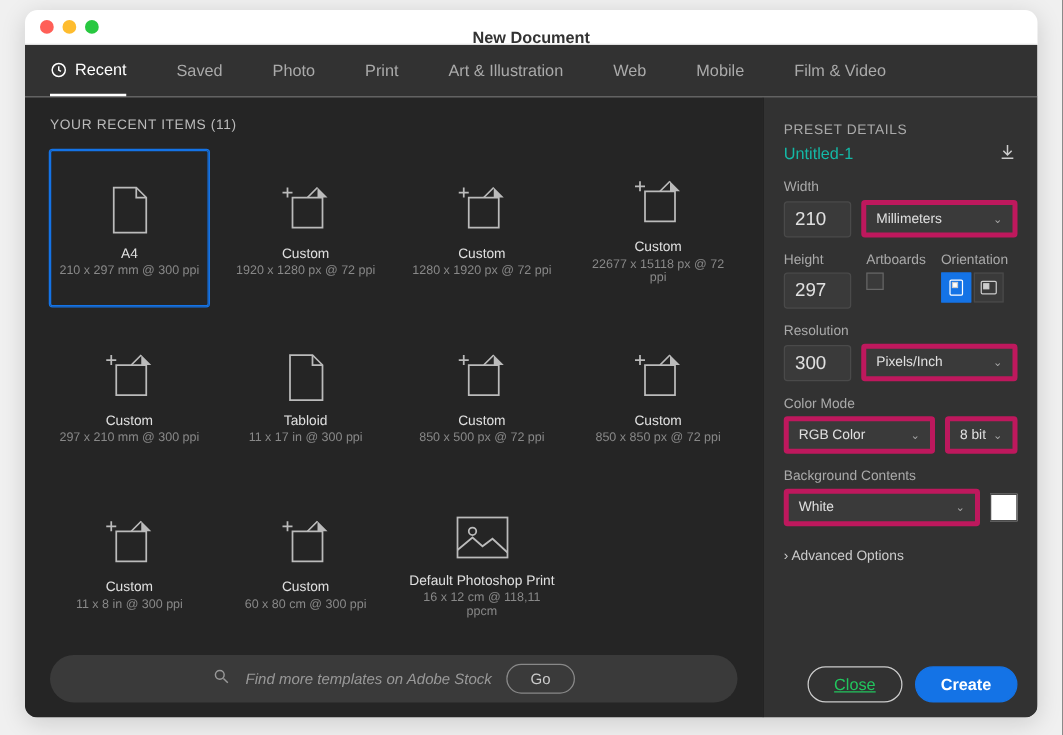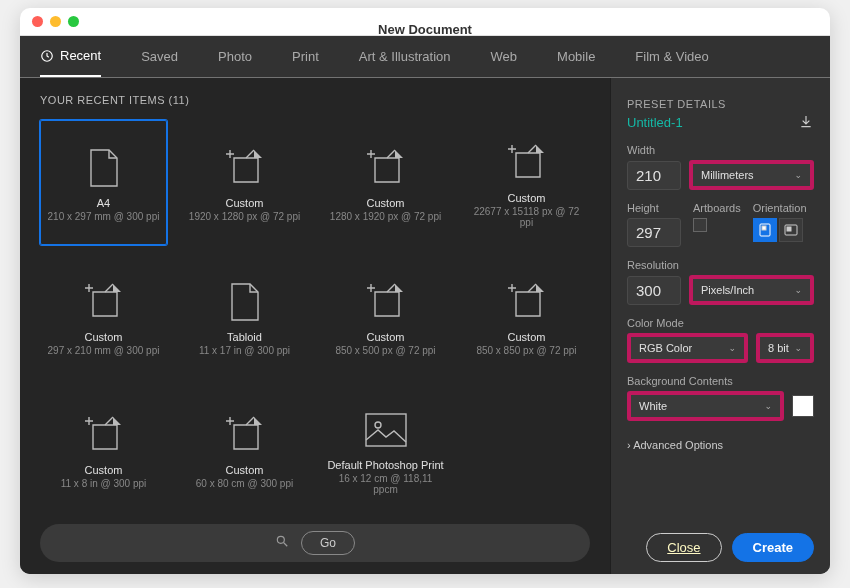--- a/index.html
+++ b/index.html
@@ -40,21 +40,21 @@
   .chev { font-size: 9px; color: #aaa; }
   .orient-group { display: flex; gap: 2px; }
   .orient-btn { width: 24px; height: 24px; background: #3a3a3a; border: 1px solid #4a4a4a; display: flex; align-items: center; justify-content: center; cursor: pointer; }
   .orient-btn.active { background: #1473e6; border-color: #1473e6; }
   .orient-btn svg { stroke: #ccc; fill: #ccc; }
   .chk { width: 14px; height: 14px; border: 1px solid #666; background: #3a3a3a; cursor: pointer; }
   .swatch { width: 22px; height: 22px; background: #fff; border: 1px solid #4a4a4a; cursor: pointer; }
   .adv { margin-top: 10px; color: #ccc; font-size: 11px; cursor: pointer; }
   .footer { margin-top: auto; display: flex; justify-content: flex-end; gap: 10px; padding-top: 10px; }
   .btn { border-radius: 16px; font-size: 13px; padding: 6px 20px; cursor: pointer; }
-  .btn.close { background: transparent; border: 1.5px solid #ccc; color: #fef9c3; text-decoration: underline; }
+  .btn.close { background: transparent; border: 1.5px solid #ccc; color: #22c55e; text-decoration: underline; }
   .btn.create { background: #1473e6; border: 1px solid #1473e6; color: #fff; font-weight: 600; }
   .sub-cols { display: flex; gap: 12px; }
   .sub-col { display: flex; flex-direction: column; }
 </style>
 </head>
 <body>
 
 <div class="window">
   <div class="titlebar">
     <div class="traffic">
@@ -222,20 +222,21 @@
             </div>
             <div></div>
           </div>
         <div class="searchbar">
           <span>
             <svg width="14" height="14" viewBox="0 0 24 24" stroke="#999" fill="none" stroke-width="2">
                 <circle cx="10" cy="10" r="6"></circle>
                 <line x1="15" y1="15" x2="21" y2="21"></line>
               </svg>
           </span>
+          <span class="search-text">Find more templates on Adobe Stock</span>
           <span class="go-btn">Go</span>
         </div>
       </div>
 
       <div class="right">
         <div class="fld-label" style="letter-spacing:.5px">PRESET DETAILS</div>
         <div class="pd-row">
           <span class="pd-name">Untitled-1</span>
           <span class="save-icon">
             <svg width="16" height="16" viewBox="0 0 24 24" stroke="#ccc" fill="none" stroke-width="1.8">

